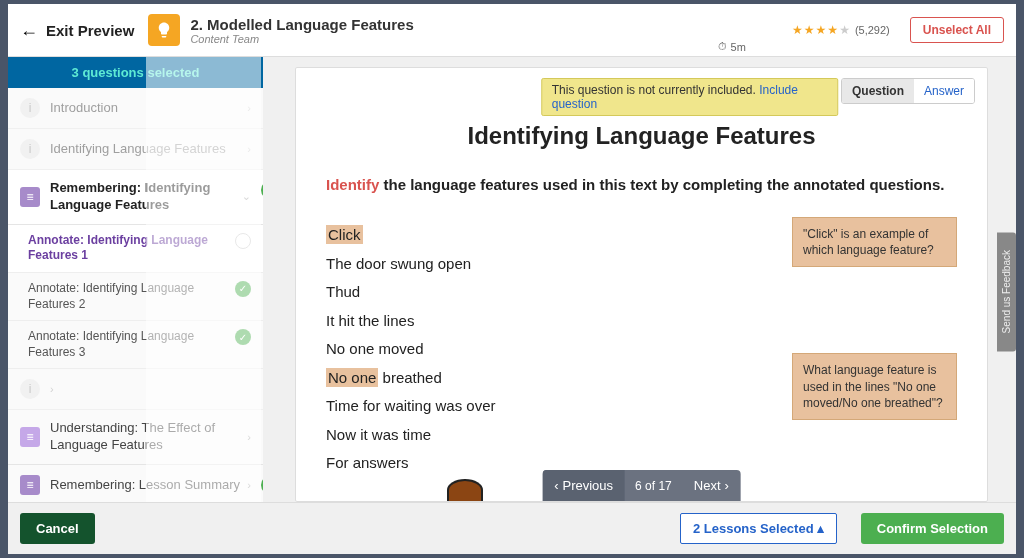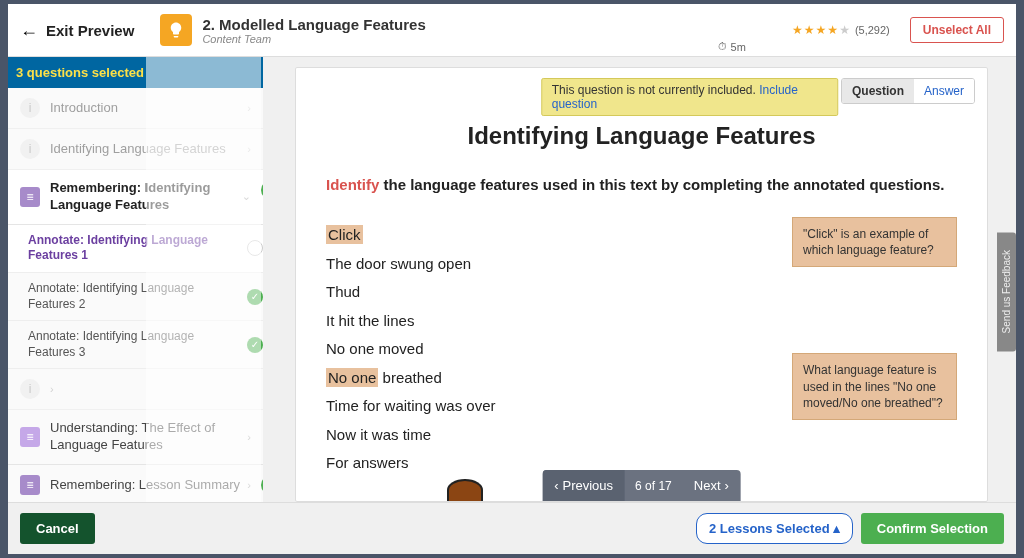--- a/index.html
+++ b/index.html
@@ -1,49 +1,49 @@
 <!DOCTYPE html>
 <html><head>
 <meta charset="utf-8">
 <style>
 * { box-sizing: border-box; margin: 0; padding: 0; }
 body { font-family: -apple-system, BlinkMacSystemFont, "Segoe UI", Arial, sans-serif; background: #4a5568; width: 1024px; height: 558px; overflow: hidden; position: relative; }
 .modal { position: absolute; inset: 4px 8px 4px 8px; background: #f0f0f0; border-radius: 2px; display: flex; flex-direction: column; }
 .header { display: flex; align-items: center; padding: 10px 12px; background: #fff; border-bottom: 1px solid #ddd; }
 .back-arrow { font-size: 18px; margin-right: 8px; cursor: pointer; }
-.exit-label { font-weight: 600; font-size: 15px; color: #222; margin-right: 26px; cursor: pointer; }
+.exit-label { font-weight: 600; font-size: 15px; color: #222; margin-right: 14px; cursor: pointer; }
 .lesson-icon { width: 32px; height: 32px; background: #f5a623; border-radius: 4px; display: flex; align-items: center; justify-content: center; margin-right: 10px; }
 .lesson-icon svg { width: 18px; height: 18px; }
 .lesson-meta { flex: 1; }
 .lesson-title { font-weight: 600; font-size: 15px; color: #333; }
 .lesson-author { font-size: 11px; color: #888; font-style: italic; }
 .rating { display: flex; align-items: center; font-size: 11px; color: #666; margin-right: 20px; }
 .stars { color: #f5a623; font-size: 12px; letter-spacing: 1px; margin-right: 4px; }
 .stars .gray { color: #ccc; }
 .timer { display: flex; align-items: center; font-size: 11px; color: #666; margin-right: 20px; }
 .timer-icon { margin-right: 4px; }
 .unselect-btn { background: #fff; border: 1px solid #d9534f; color: #d9534f; padding: 5px 12px; border-radius: 3px; font-size: 12px; font-weight: 600; cursor: pointer; }
 .body { flex: 1; display: flex; overflow: hidden; }
 .sidebar { width: 255px; background: #fafafa; display: flex; flex-direction: column; position: relative; }
-.sidebar-banner { background: #0066a1; color: #fde047; text-align: left; padding: 8px; font-size: 13px; font-weight: 600; }
+.sidebar-banner { background: #0066a1; color: #5eead4; text-align: center; padding: 8px; font-size: 13px; font-weight: 600; }
 .nav-list { flex: 1; overflow-y: auto; }
 .nav-item { display: flex; align-items: center; padding: 10px 12px; border-bottom: 1px solid #e5e5e5; cursor: pointer; position: relative; }
 .nav-item.dim { opacity: 0.5; }
 .nav-icon { width: 20px; height: 20px; border-radius: 3px; margin-right: 10px; display: flex; align-items: center; justify-content: center; font-size: 12px; flex-shrink: 0; }
 .nav-icon.info { background: #e8e8e8; color: #999; border-radius: 50%; }
 .nav-icon.purple { background: #a78bca; color: #fff; }
 .nav-icon.purple2 { background: #c5a8e8; color: #fff; }
 .nav-label { flex: 1; font-size: 13px; color: #444; line-height: 1.3; }
 .nav-item.active { background: #fff; }
 .nav-item.active .nav-label { font-weight: 600; color: #222; }
 .nav-chevron { color: #aaa; font-size: 11px; }
 .nav-badge { position: absolute; right: -18px; top: 10px; text-align: center; }
 .check-circle { width: 20px; height: 20px; background: #4caf50; border-radius: 50%; color: #fff; font-size: 12px; display: flex; align-items: center; justify-content: center; }
 .nav-count { font-size: 10px; color: #888; margin-top: 2px; }
-.sub-item { padding: 8px 0 8px 20px; font-size: 12px; color: #555; display: flex; align-items: center; border-bottom: 1px solid #eee; cursor: pointer; position: relative; }
+.sub-item { padding: 8px 12px 8px 20px; font-size: 12px; color: #555; display: flex; align-items: flex-start; border-bottom: 1px solid #eee; cursor: pointer; position: relative; }
 .sub-item.current { background: #fff; }
 .sub-item.current .sub-label { color: #6b3fa0; font-weight: 600; }
 .sub-label { flex: 1; line-height: 1.3; }
 .sub-circle { width: 16px; height: 16px; border-radius: 50%; margin-left: 8px; flex-shrink: 0; }
 .sub-circle.empty { border: 1px solid #ccc; background: #fff; }
 .sub-circle.checked { background: #4caf50; color: #fff; font-size: 10px; display: flex; align-items: center; justify-content: center; }
 .overlay-strip { position: absolute; left: 138px; top: 0; bottom: 0; width: 115px; background: rgba(255,255,255,0.55); pointer-events: none; }
 .main { flex: 1; display: flex; flex-direction: column; padding: 10px 28px 0 32px; position: relative; }
 .content-card { background: #fff; border: 1px solid #ddd; border-radius: 2px; flex: 1; position: relative; overflow: hidden; }
 .notice-bar { position: absolute; top: 10px; left: 50%; transform: translateX(-50%); background: #f0e68c; border: 1px solid #d4c95a; padding: 4px 10px; font-size: 12px; color: #333; border-radius: 2px; z-index: 5; margin-left: 48px; }
@@ -63,21 +63,21 @@
 .annot-box { background: #e8c19e; border: 1px solid #d4a878; padding: 8px 10px; font-size: 12px; color: #333; line-height: 1.35; }
 .pager { position: absolute; bottom: 0; left: 50%; transform: translateX(-50%); background: #6b7280; color: #fff; display: flex; align-items: center; border-radius: 4px 4px 0 0; overflow: hidden; font-size: 13px; }
 .pager-btn { padding: 8px 12px; cursor: pointer; display: flex; align-items: center; gap: 4px; }
 .pager-btn.prev { background: #5a6270; }
 .pager-text { padding: 8px 10px; font-size: 12px; }
 .avatar-hint { position: absolute; bottom: 0; left: 50%; transform: translateX(-195px); width: 36px; height: 22px; background: #8b4513; border-radius: 50% 50% 0 0; border: 2px solid #222; border-bottom: none; }
 .feedback-tab { position: absolute; right: 0; top: 175px; background: #888; color: #eee; font-size: 10px; padding: 18px 4px; writing-mode: vertical-rl; transform: rotate(180deg); border-radius: 3px 0 0 3px; cursor: pointer; }
 .footer { display: flex; align-items: center; padding: 10px 12px; background: #f0f0f0; border-top: 1px solid #ddd; }
 .cancel-btn { background: #14532d; color: #fff; border: none; padding: 8px 16px; border-radius: 3px; font-size: 13px; font-weight: 600; cursor: pointer; }
 .spacer { flex: 1; }
-.lessons-sel { background: #fff; border: 1px solid #2563c9; color: #2563c9; padding: 7px 12px; border-radius: 11px; font-size: 13px; font-weight: 600; cursor: pointer; margin-right: 8px; }
+.lessons-sel { background: #fff; border: 1px solid #2563c9; color: #2563c9; padding: 7px 12px; border-radius: 2px; font-size: 13px; font-weight: 600; cursor: pointer; margin-right: 24px; }
 .confirm-btn { background: #4caf50; color: #fff; border: none; padding: 8px 16px; border-radius: 3px; font-size: 13px; font-weight: 600; cursor: pointer; }
 </style>
 </head>
 <body>
 
 <div class="modal">
   <div class="header">
     <span class="back-arrow">←</span>
     <span class="exit-label">Exit Preview</span>
     <div class="lesson-icon">

